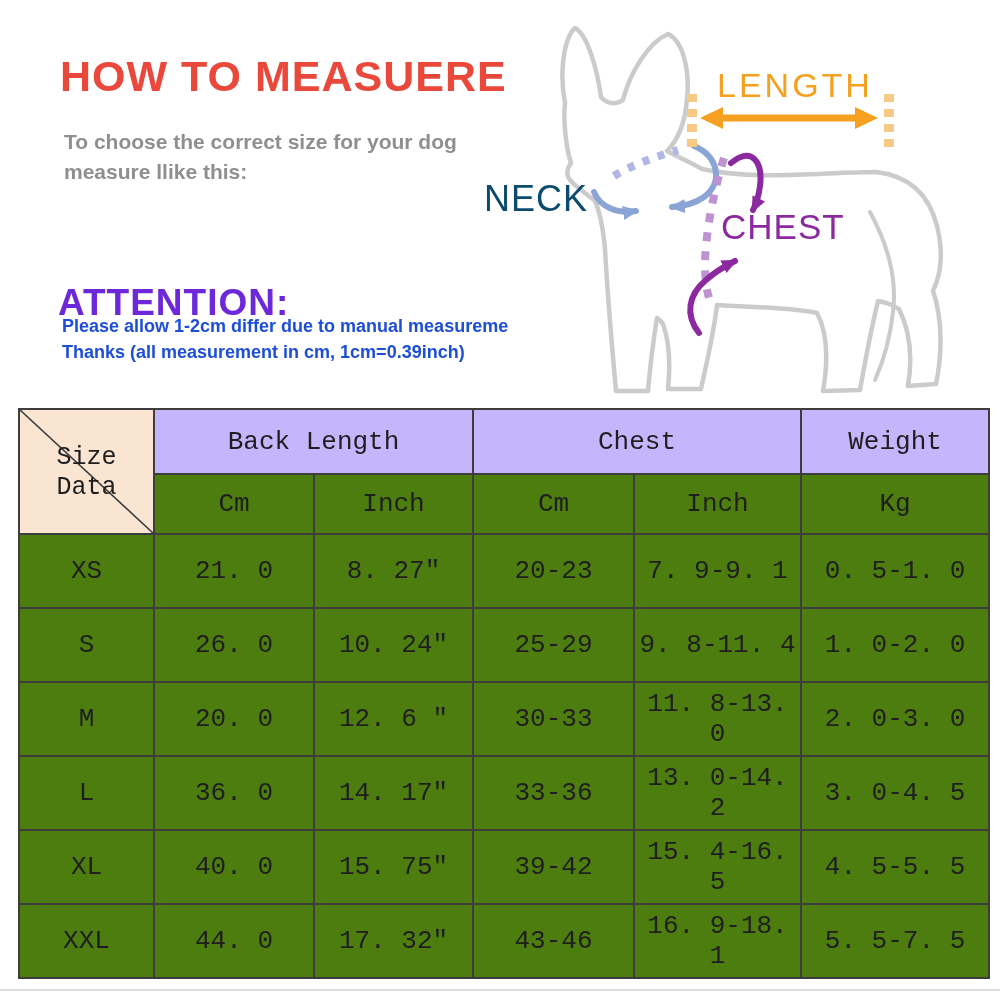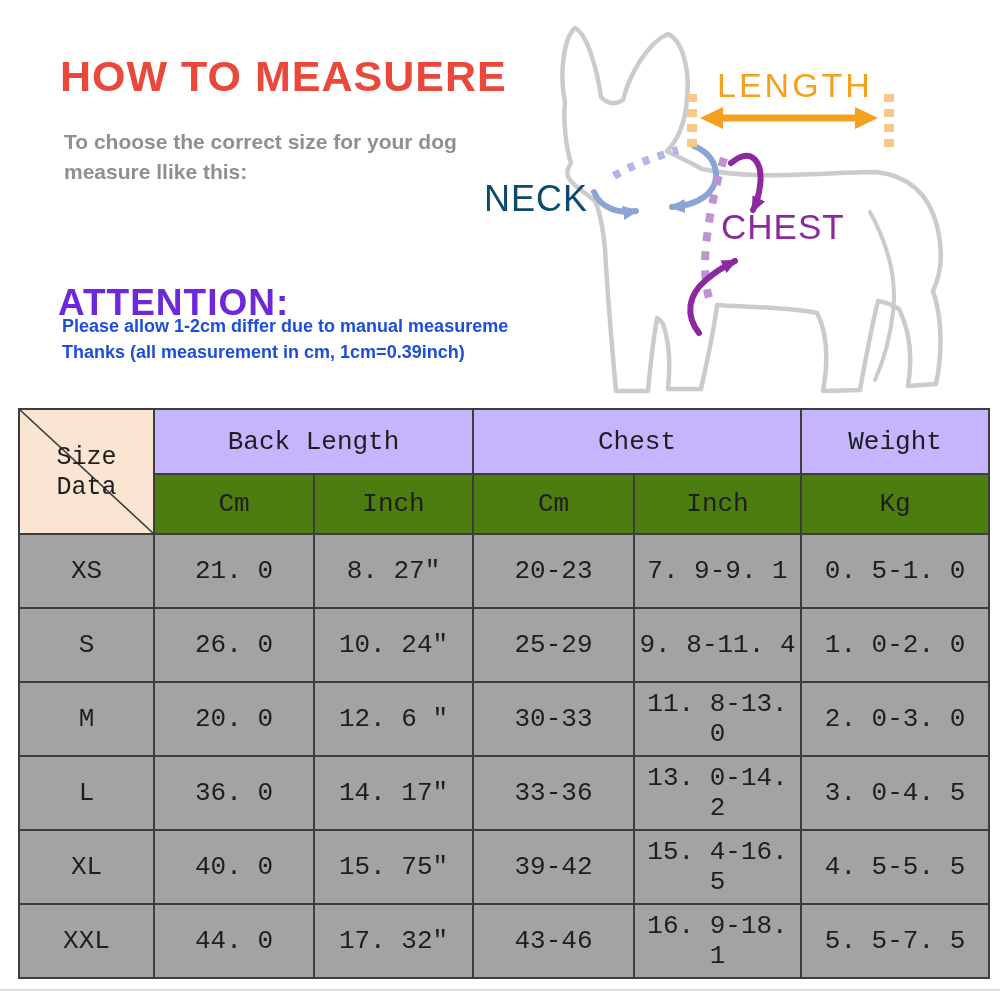--- a/index.html
+++ b/index.html
@@ -31,21 +31,21 @@
   .label-chest{left:721px;top:207px;font-size:35px;color:#8c29a0;letter-spacing:1px;}
   .label-length{left:717px;top:66px;font-size:34px;color:#f5a01e;letter-spacing:3px;}
   
   .size-table{
     position:absolute;left:18px;top:408px;width:970px;
     border-collapse:collapse;table-layout:fixed;
     font-family:"Liberation Mono",monospace;color:#1e1e1e;padding-left:13px;
   }
   .size-table td{
     border:2px solid #3d3d3d;text-align:center;vertical-align:middle;
-    font-size:26px;background:#a3a3a3;padding:0;overflow:hidden;
+    font-size:26px;background:#4d7c0f;padding:0;overflow:hidden;
   }
   .size-table tr.hdr1 td{height:63px;background:#c4b5fd;}
   .size-table tr.hdr2 td{height:58px;background:#4d7c0f;}
   .size-table tr.body td{height:72px;}
   .corner-cell{position:relative;background:#f9e5d2 !important;}
   .corner-cell svg{position:absolute;left:0;top:0;width:100%;height:100%;}
   .corner-cell .corner-label{position:relative;z-index:1;font-size:25px;letter-spacing:0;}
   .bottom-divider{position:absolute;left:0;top:989px;width:1000px;height:2px;background:#dcdcdc;}
 </style>
 </head>

